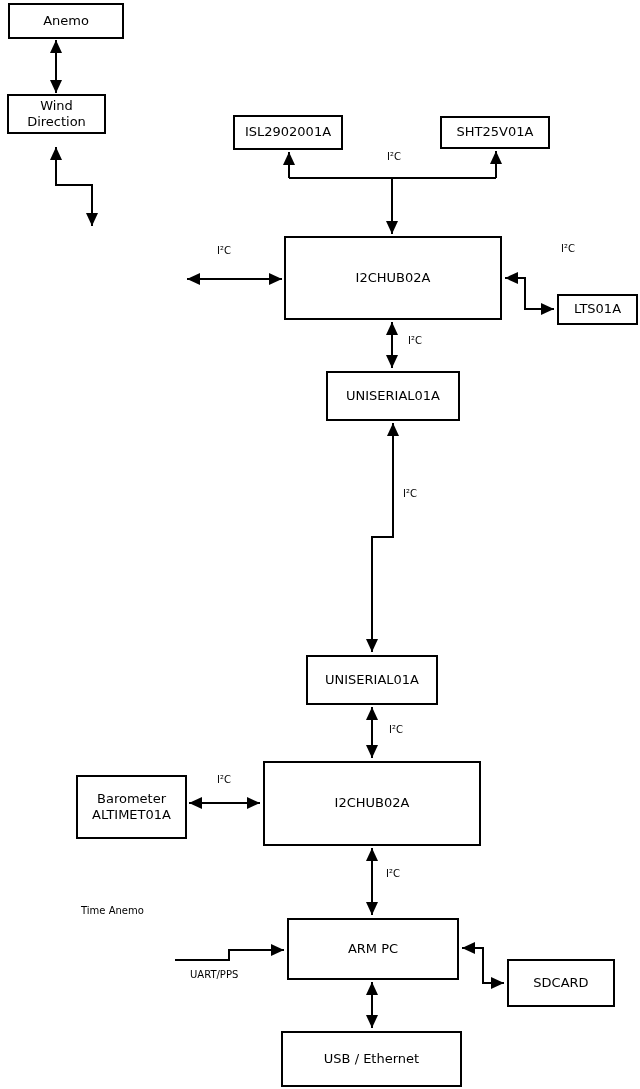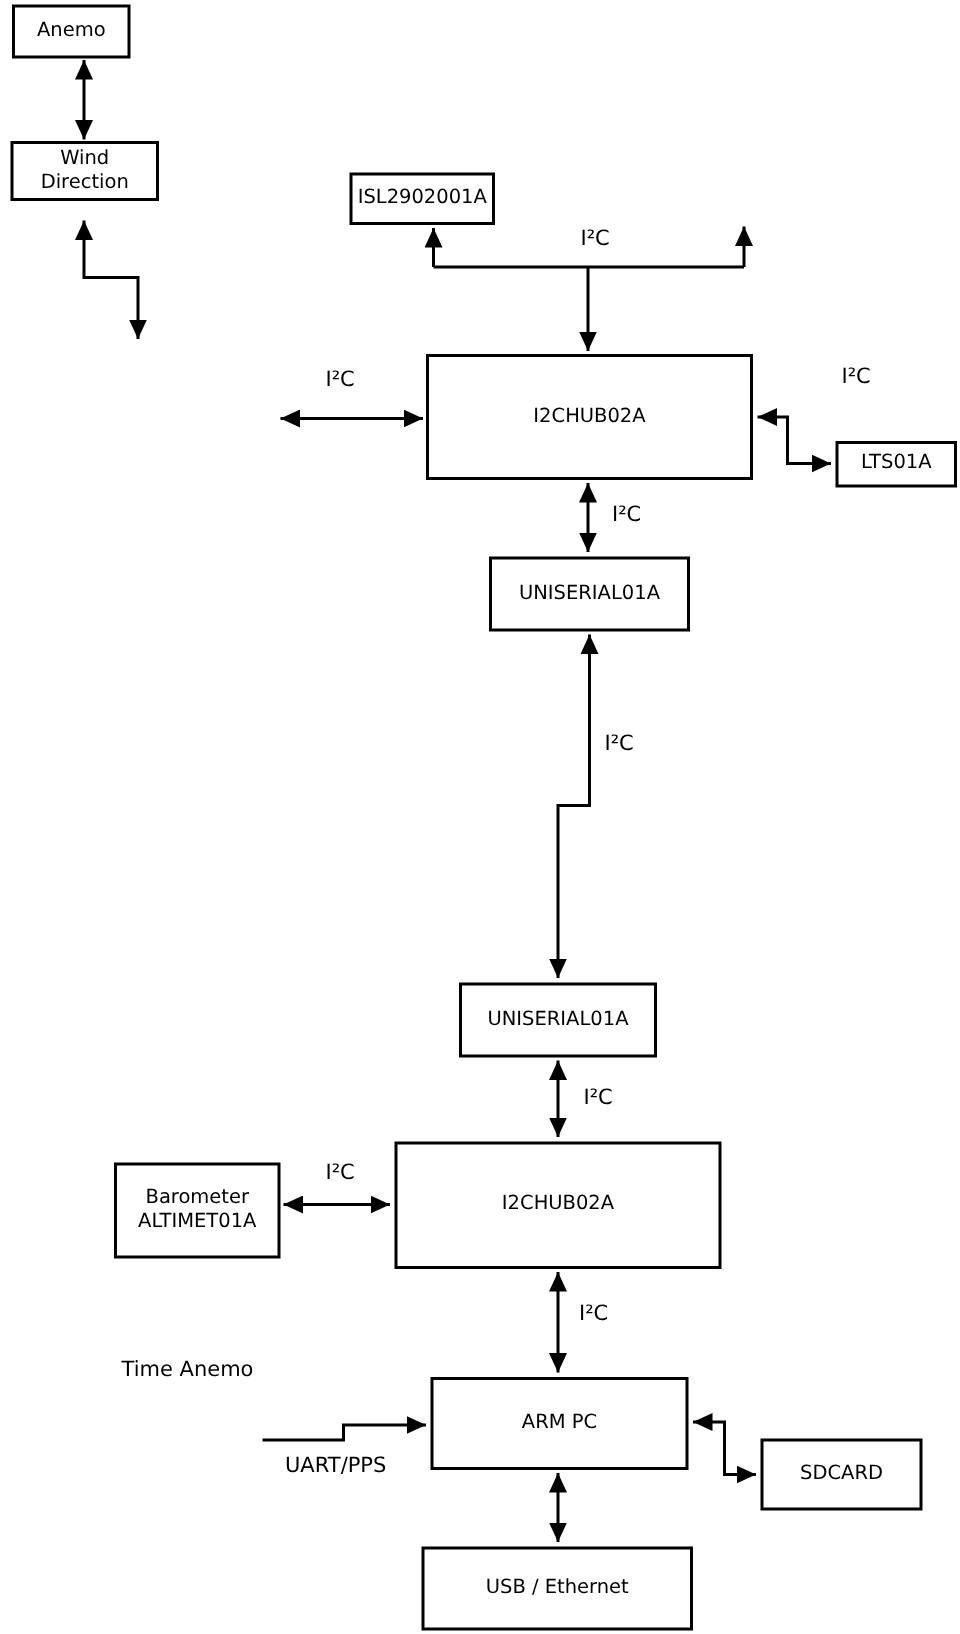--- a/index.html
+++ b/index.html
@@ -30,21 +30,21 @@
     display: flex;
     align-items: center;
     justify-content: center;
     text-align: center;
     font-size: 13px;
     line-height: 1.25;
     white-space: pre-line;
   }
   .edge-label {
     position: absolute;
-    font-size: 14px;
+    font-size: 10px;
     line-height: 1.2;
     white-space: nowrap;
   }
 </style>
 </head>
 <body>
 
 <div id="canvas">
 
   <svg class="connectors" width="640" height="1089">
@@ -65,24 +65,25 @@
     <path d="M 392 322 L 392 368" marker-start="url(#ah)" marker-end="url(#ah)"></path>
     <path d="M 393 423 L 393 537 L 372 537 L 372 652" marker-start="url(#ah)" marker-end="url(#ah)"></path>
     <path d="M 372 707 L 372 758" marker-start="url(#ah)" marker-end="url(#ah)"></path>
     <path d="M 189 803 L 260 803" marker-start="url(#ah)" marker-end="url(#ah)"></path>
     <path d="M 372 848 L 372 915" marker-start="url(#ah)" marker-end="url(#ah)"></path>
     <path d="M 175 960 L 229 960 L 229 950 L 284 950" marker-end="url(#ah)"></path>
     <path d="M 462 948 L 483 948 L 483 983 L 504 983" marker-start="url(#ah)" marker-end="url(#ah)"></path>
     <path d="M 372 982 L 372 1028" marker-start="url(#ah)" marker-end="url(#ah)"></path>
   </svg>
 
-  <div class="node" style="left:8px;top:3px;width:79px;height:36px">Anemo</div>
+  <div class="node" style="left:8px;top:3px;width:116px;height:36px">Anemo</div>
   <div class="node" style="left:7px;top:94px;width:99px;height:40px">Wind
 Direction</div>
-  <div class="node" style="left:233px;top:115px;width:97px;height:35px">ISL2902001A</div>
+  <div class="node" style="left:233px;top:115px;width:110px;height:35px">ISL2902001A</div>
+  <div class="node" style="left:440px;top:116px;width:110px;height:33px">SHT25V01A</div>
   <div class="node" style="left:284px;top:236px;width:218px;height:84px">I2CHUB02A</div>
   <div class="node" style="left:557px;top:294px;width:81px;height:31px">LTS01A</div>
   <div class="node" style="left:326px;top:371px;width:134px;height:50px">UNISERIAL01A</div>
   <div class="node" style="left:306px;top:655px;width:132px;height:50px">UNISERIAL01A</div>
   <div class="node" style="left:263px;top:761px;width:218px;height:85px">I2CHUB02A</div>
   <div class="node" style="left:76px;top:775px;width:111px;height:64px">Barometer
 ALTIMET01A</div>
   <div class="node" style="left:287px;top:918px;width:172px;height:62px">ARM PC</div>
   <div class="node" style="left:507px;top:959px;width:108px;height:48px">SDCARD</div>
   <div class="node" style="left:281px;top:1031px;width:181px;height:56px">USB / Ethernet</div>

